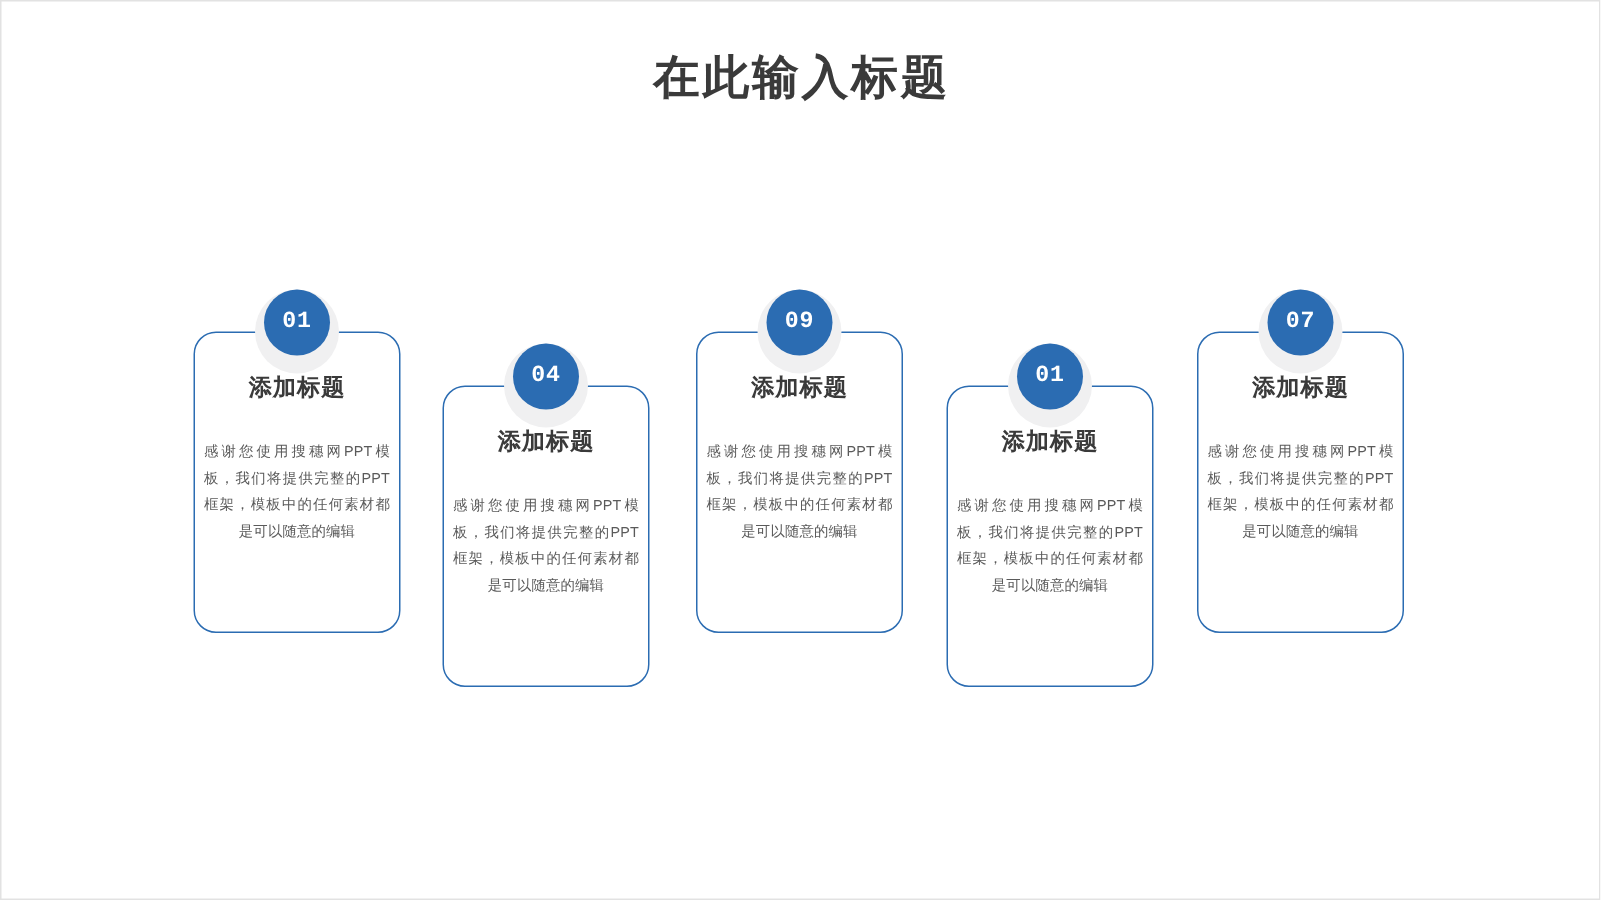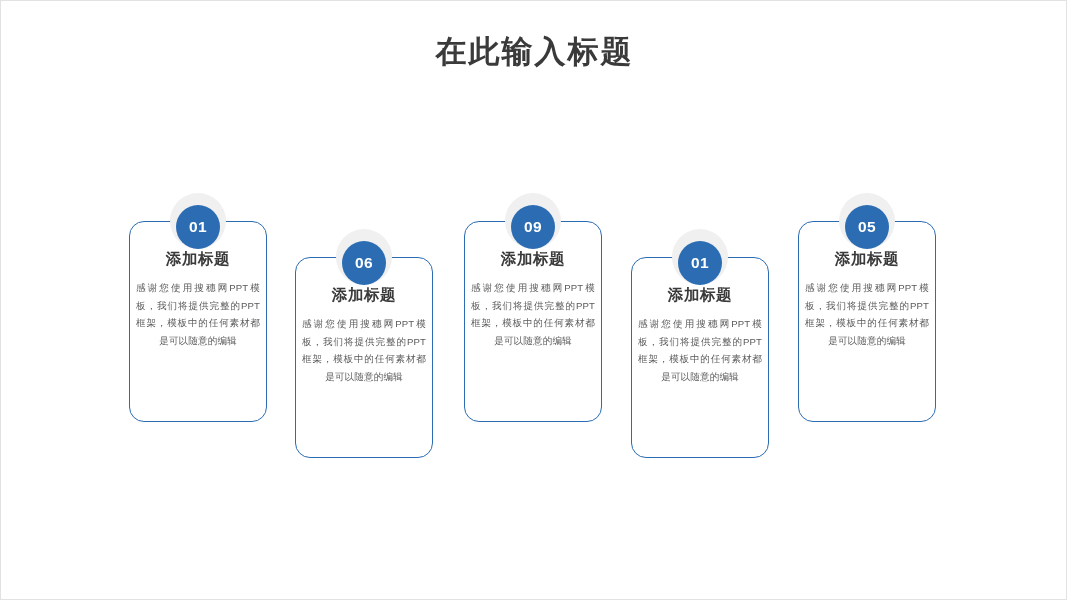--- a/index.html
+++ b/index.html
@@ -79,43 +79,44 @@
     margin-top: 28px;
     font-size: 15.5px;
     font-weight: bold;
     color: #3a3a3a;
     letter-spacing: 0.6px;
     line-height: 20px;
     white-space: nowrap;
   }
 
   .card-body {
-    margin-top: 10px;
+    margin-top: 24px;
     width: 124px;
     font-size: 9.6px;
     color: #5a5a5a;
     line-height: 17.5px;
     text-align: justify;
     text-align-last: center;
     letter-spacing: 0.1px;
   }
 
   
   .badge-ring {
     position: absolute;
     left: 50%;
     top: 0;
     transform: translateX(-50%);
     width: 56px;
     height: 56px;
     border-radius: 50%;
     background: #f0f0f1;
     display: flex;
-    align-items: flex-end;
+    align-items: flex-start;
     justify-content: center;
+    font-family: Liberation Mono, monospace;
   }
   .badge-circle {
     width: 44px;
     height: 44px;
     border-radius: 50%;
     background: #2b6cb2;
     display: flex;
     align-items: center;
     justify-content: center;
   }
@@ -150,21 +151,21 @@
     </div>
 
     <div class="card-unit" style="left:294px; top:228px;">
       <div class="card-box"></div>
       <div class="card-inner">
         <div class="card-title">添加标题</div>
         <div class="card-body">感谢您使用搜穗网PPT模板，我们将提供完整的PPT框架，模板中的任何素材都是可以随意的编辑</div>
       </div>
       <div class="badge-ring">
         <div class="badge-circle">
-          <span class="badge-num">06</span>
+          <span class="badge-num">04</span>
         </div>
       </div>
     </div>
 
     <div class="card-unit" style="left:463px; top:192px;">
       <div class="card-box"></div>
       <div class="card-inner">
         <div class="card-title">添加标题</div>
         <div class="card-body">感谢您使用搜穗网PPT模板，我们将提供完整的PPT框架，模板中的任何素材都是可以随意的编辑</div>
       </div>
@@ -189,19 +190,19 @@
     </div>
 
     <div class="card-unit" style="left:797px; top:192px;">
       <div class="card-box"></div>
       <div class="card-inner">
         <div class="card-title">添加标题</div>
         <div class="card-body">感谢您使用搜穗网PPT模板，我们将提供完整的PPT框架，模板中的任何素材都是可以随意的编辑</div>
       </div>
       <div class="badge-ring">
         <div class="badge-circle">
-          <span class="badge-num">05</span>
+          <span class="badge-num">07</span>
         </div>
       </div>
     </div>
 
   </div>
 </div>
 
 </body></html>

